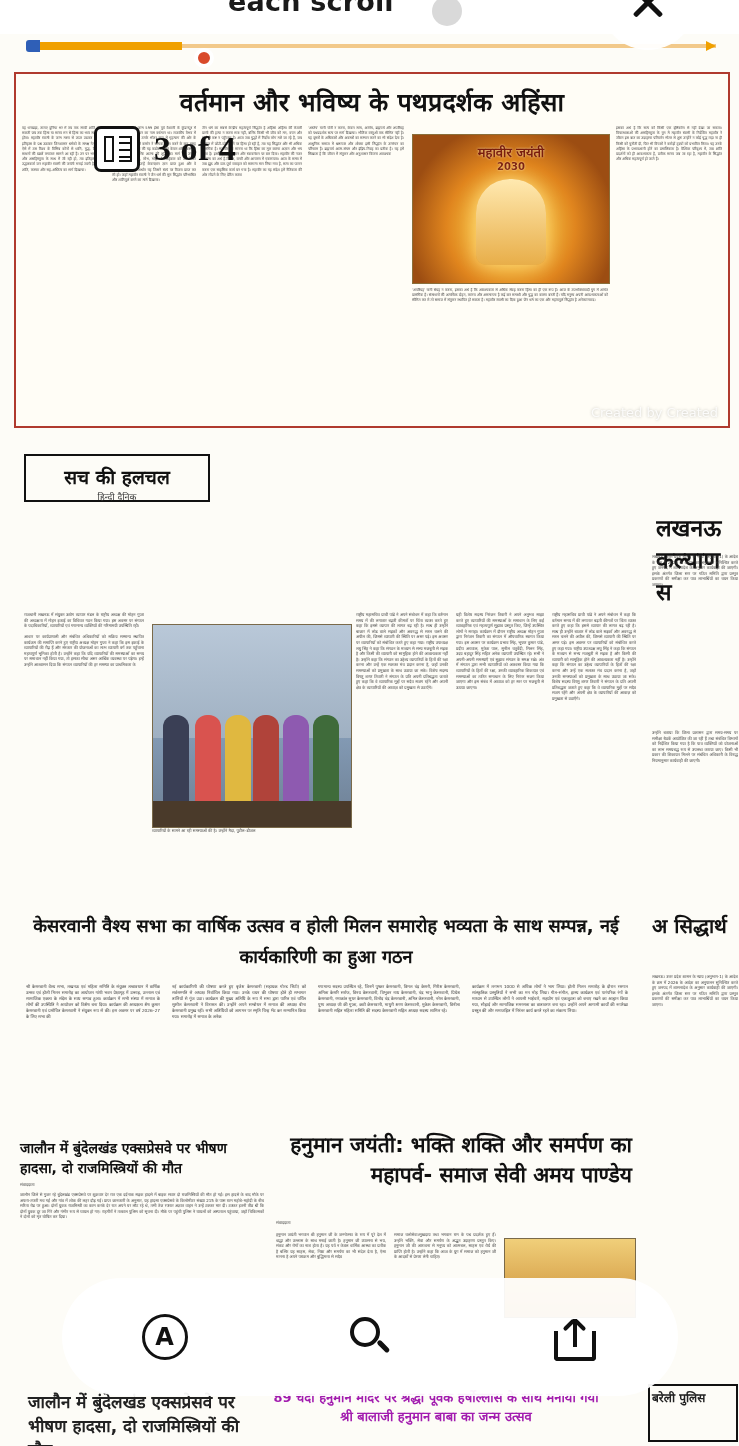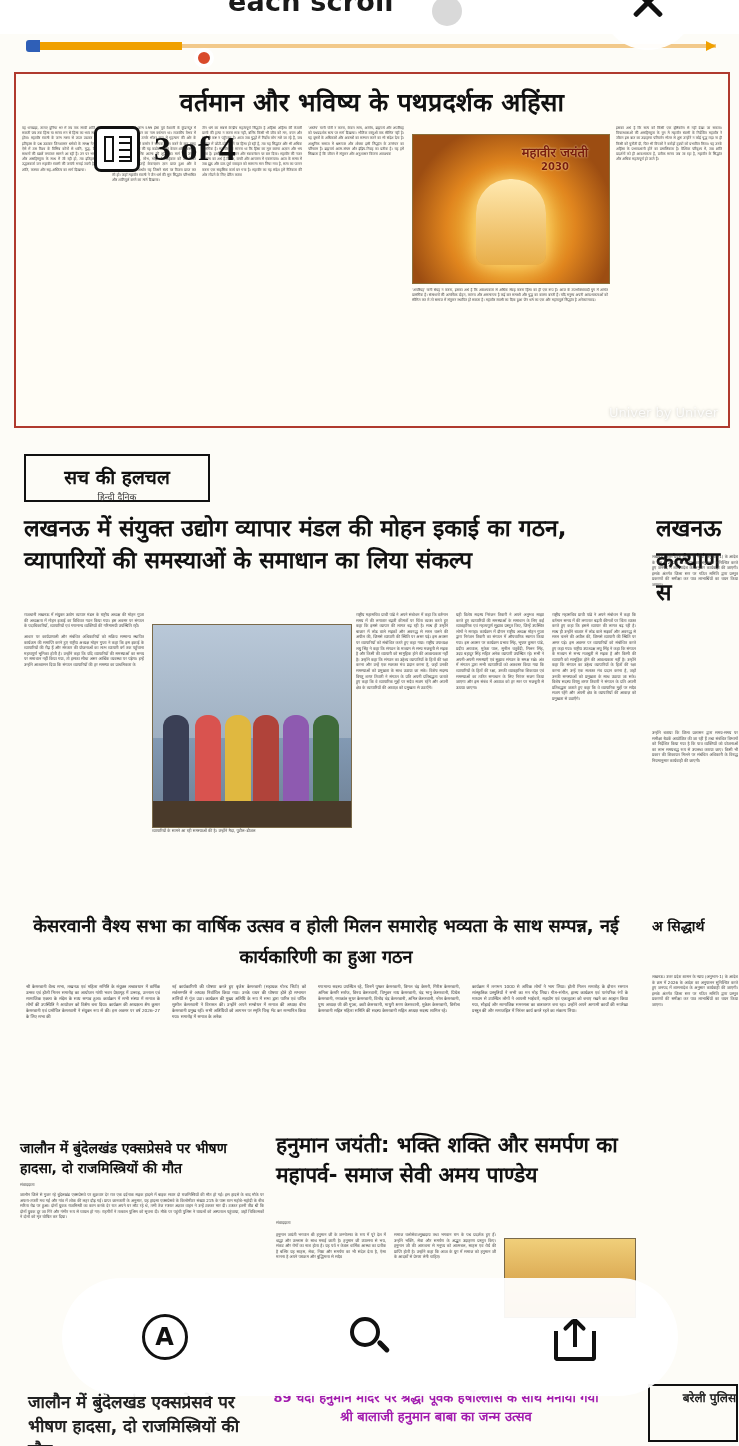--- a/index.html
+++ b/index.html
@@ -217,21 +217,20 @@
   }
   .mahavir-caption {
     position: absolute;
     left: 0; top: 8px;
     width: 100%;
     text-align: center;
     font-size: 13px;
     font-weight: bold;
     color: #7a1d0c;
     text-shadow: 0 0 2px #ffeab8;
-    padding-left: 44px;
   }
   .mahavir-caption .yr { display: block; font-size: 10px; }
   .mahavir-figure {
     position: absolute;
     left: 50%; top: 44px;
     width: 70px; height: 86px;
     margin-left: -35px;
     border-radius: 34px 34px 10px 10px;
     background: linear-gradient(#ffe9b0, #e8ae49);
     box-shadow: 0 0 18px rgba(255,220,130,.9);
@@ -328,37 +327,37 @@
     width: 244px;
     font-size: 14px;
     font-weight: bold;
     line-height: 20px;
     color: #111;
   }
   .headline-5 {
     position: absolute;
     left: 276px; top: 1096px;
     width: 356px;
-    text-align: left;
+    text-align: right;
     font-size: 21px;
     font-weight: bold;
     line-height: 30px;
     color: #111;
   }
   .temple-photo {
     left: 504px; top: 1204px;
     width: 130px; height: 78px;
     border: 1px solid #7a6a4a;
     background: linear-gradient(#f0cf7a, #c98a32);
   }
   .headline-6 {
     position: absolute;
     left: 652px; top: 880px;
     width: 86px;
-    font-size: 14px;
+    font-size: 20px;
     font-weight: bold;
     line-height: 25px;
     color: #111;
   }
   .bottom-strip {
     position: absolute;
     left: 0; top: 1344px;
     width: 739px; height: 68px;
     background: #fdfcf7;
     overflow: hidden;
@@ -383,21 +382,20 @@
     line-height: 19px;
   }
   .bs-3 {
     position: absolute;
     left: 652px; top: 12px;
     width: 84px;
     font-size: 12px;
     font-weight: bold;
     color: #222;
     line-height: 17px;
-    text-align: right;
   }
   .bs-box {
     position: absolute;
     left: 648px; top: 6px;
     width: 90px; height: 58px;
     border: 2px solid #111;
     box-sizing: border-box;
   }
 
   
@@ -510,29 +508,28 @@
     <div class="col-text" style="left:600px;top:52px;  width:106px; height:294px;">इसका अर्थ है कि सत्य को किसी एक दृष्टिकोण से नहीं देखा जा सकता। विचारधाराओं की असहिष्णुता के युग में महावीर स्वामी के निर्देशित महावीर ने जीवन इस बात का उदाहरण परिवर्तन भीतर से शुरू उन्होंने न कोई युद्ध लड़ा ना ही किसी को चुनौती दी, फिर भी विचारों ने करोड़ों हृदयों को प्रभावित किया। यह उनके अहिंसा के प्रभावशाली होने का प्रमाणिकता है। वैश्विक परिदृश्य में, जब शांति प्रदर्शनों को ही आवश्यकता है, प्रतीक मानव जब जा रहा है, महावीर के सिद्धांत और अधिक महत्वपूर्ण हो जाते हैं।</div>
 
     <div class="photo mahavir-photo">
       <div class="mahavir-caption">
         <span>महावीर जयंती</span>
         <span class="yr">2030</span>
       </div>
       <div class="mahavir-figure"></div>
     </div>
 
-    <div class="watermark">Univer by Univer</div>
+    <div class="watermark">Created by Created</div>
   </div>
 
   <div class="masthead">
     <div class="masthead-name">सच की हलचल</div>
     <div class="masthead-sub">हिन्दी दैनिक</div>
   </div>
 
-  <div class="headline-2">लखनऊ में संयुक्त उद्योग व्यापार मंडल की मोहन इकाई का गठन, व्यापारियों की समस्याओं के समाधान का लिया संकल्प</div>
   <div class="headline-2b">लखनऊ कल्याण स</div>
 
   <div class="col-text" style="left:24px; top:578px; width:120px; height:250px; font-size:4px; line-height:5.6px;">राजधानी लखनऊ में संयुक्त उद्योग व्यापार मंडल के राष्ट्रीय अध्यक्ष की मोहन गुप्ता की अध्यक्षता में मोहन इकाई का विधिवत गठन किया गया। इस अवसर पर संगठन के पदाधिकारियों, व्यापारियों एवं गणमान्य व्यक्तियों की गरिमामयी उपस्थिति रही।</div>
   <div class="col-text" style="left:24px; top:600px; width:120px; height:230px; font-size:4px; line-height:5.6px;">आधार पर कार्यप्रणाली और संबंधित अधिकारियों को सक्रिय सम्मान्य स्थापित कार्यक्रम की समाप्ति करने हुए राष्ट्रीय अध्यक्ष मोहन गुप्ता ने कहा कि इस इकाई के व्यापारियों की रीढ़ हैं और सरकार की योजनाओं का लाभ व्यापारी वर्ग तक पहुँचाना महत्वपूर्ण भूमिका होती है। उन्होंने कहा कि यदि व्यापारियों की समस्याओं का समय पर समाधान नहीं किया गया, तो इसका सीधा असर आर्थिक व्यवस्था पर पड़ेगा। इन्हें उन्होंने आश्वासन दिया कि संगठन व्यापारियों की हर समस्या का प्राथमिकता के</div>
 
   <div class="photo group-photo">
     <div class="gp-wall"></div>
     <div class="gp-person" style="left:10px;  background:#3a3f55;"></div>
     <div class="gp-person" style="left:42px;  background:#d9534f;"></div>
     <div class="gp-person" style="left:72px;  background:#e0b840;"></div>

